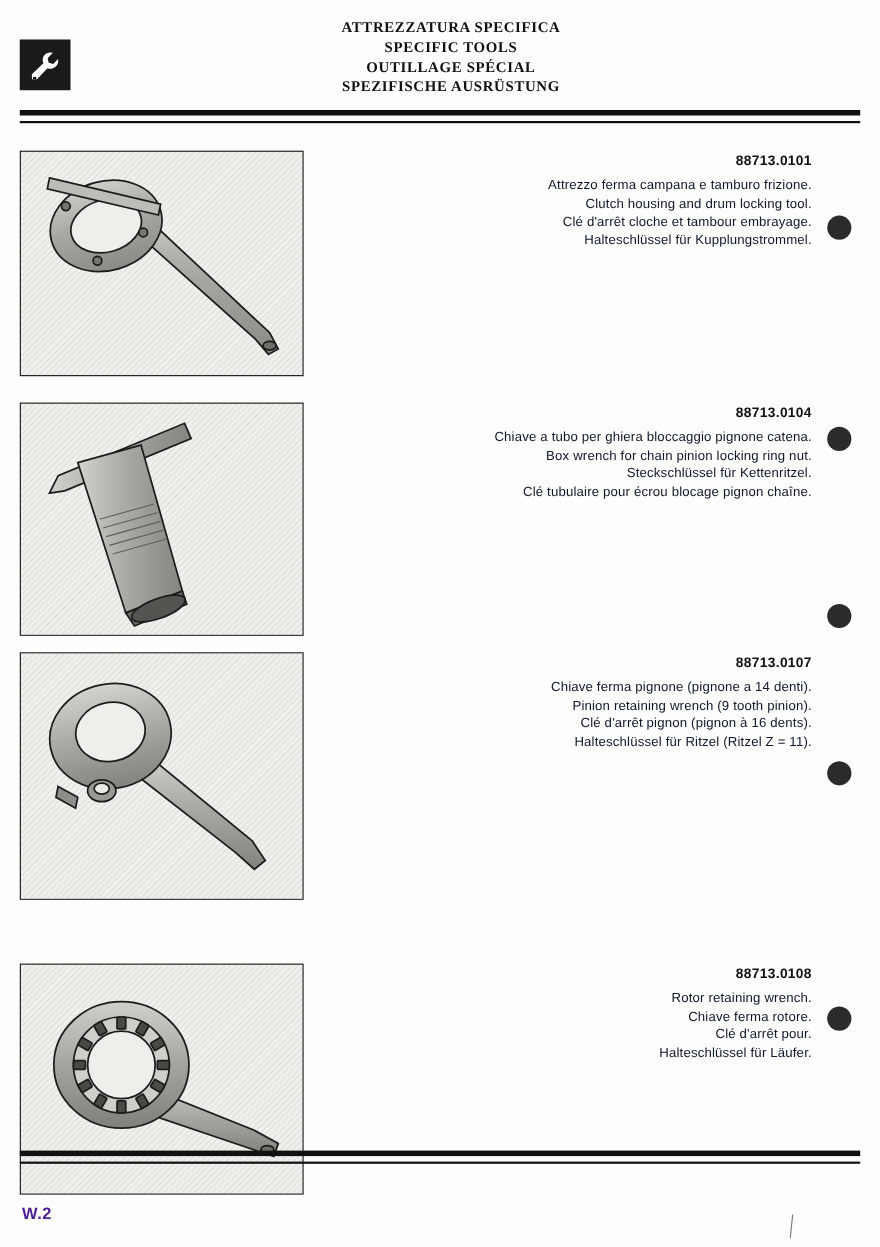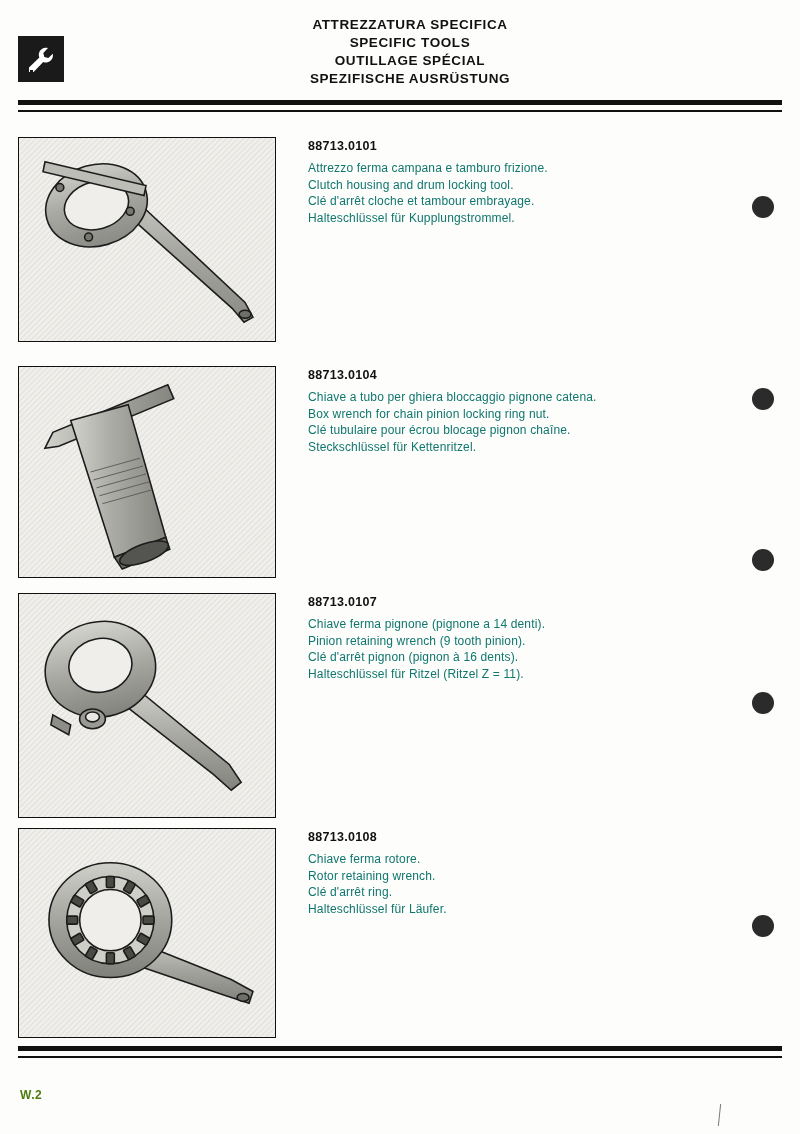--- a/index.html
+++ b/index.html
@@ -19,20 +19,21 @@
     overflow: hidden;
   }
 
   
   .header {
     position: absolute;
     left: 0;
     top: 0;
     width: 800px;
     height: 100px;
+    font-family: Liberation Serif, serif;
   }
   .header-icon {
     position: absolute;
     left: 18px;
     top: 36px;
     width: 46px;
     height: 46px;
     background: #1a1a1a;
     display: flex;
     align-items: center;
@@ -85,53 +86,54 @@
     background: #f3f3f0;
     box-sizing: border-box;
     overflow: hidden;
   }
   .thumb svg { display: block; width: 100%; height: 100%; }
   .entry-text {
     position: absolute;
     left: 290px;
     top: 2px;
     width: 430px;
+    text-align: right;
   }
   .code {
     font-weight: bold;
     font-size: 12.5px;
     letter-spacing: 0.3px;
     margin-bottom: 7px;
     color: #111;
   }
   .desc {
     font-size: 12px;
     line-height: 16.5px;
-    color: #0f766e;
+    color: #0f172a;
     letter-spacing: 0.15px;
   }
 
   
   .hole {
     position: absolute;
     width: 22px;
     height: 22px;
     border-radius: 50%;
     background: #2b2b2b;
   }
 
   
   .footer-code {
     position: absolute;
     left: 20px;
-    bottom: 32px;
-    font-size: 12px;
+    bottom: 22px;
+    font-size: 15px;
     font-weight: bold;
     letter-spacing: 0.5px;
-    color: #4d7c0f;
+    color: #4c1d95;
   }
   .spine-tick {
     position: absolute;
     right: 80px;
     bottom: 8px;
     width: 1px;
     height: 22px;
     background: #777;
     transform: rotate(6deg);
   }
@@ -240,22 +242,22 @@
 
           <path d="M96 192 L148 172 L152 184 L104 204 Z" fill="#6d6d67"></path>
           <ellipse cx="126" cy="188" rx="26" ry="9" fill="#545450" transform="rotate(-20 126 188)"></ellipse>
         </g>
       </svg>
     </div>
     <div class="entry-text">
       <div class="code">88713.0104</div>
       <div class="desc">Chiave a tubo per ghiera bloccaggio pignone catena.</div>
       <div class="desc">Box wrench for chain pinion locking ring nut.</div>
+      <div class="desc">Steckschlüssel für Kettenritzel.</div>
       <div class="desc">Clé tubulaire pour écrou blocage pignon chaîne.</div>
-      <div class="desc">Steckschlüssel für Kettenritzel.</div>
     </div>
   </div>
 
   <div class="entry" style="top:593px; height:225px">
     <div class="thumb" style="height:225px">
       <svg viewBox="0 0 258 225" preserveAspectRatio="xMidYMid meet" aria-hidden="true">
         <defs>
           <pattern id="hatch3" width="4" height="4" patternUnits="userSpaceOnUse" patternTransform="rotate(45)">
             <rect width="4" height="4" fill="#f0efec"></rect>
             <line x1="0" y1="0" x2="0" y2="4" stroke="#d9d8d3" stroke-width="1.4"></line>
@@ -282,21 +284,21 @@
     </div>
     <div class="entry-text">
       <div class="code">88713.0107</div>
       <div class="desc">Chiave ferma pignone (pignone a 14 denti).</div>
       <div class="desc">Pinion retaining wrench (9 tooth pinion).</div>
       <div class="desc">Clé d'arrêt pignon (pignon à 16 dents).</div>
       <div class="desc">Halteschlüssel für Ritzel (Ritzel Z = 11).</div>
     </div>
   </div>
 
-  <div class="entry" style="top:828px; height:210px">
+  <div class="entry" style="top:876px; height:210px">
     <div class="thumb" style="height:210px">
       <svg viewBox="0 0 258 210" preserveAspectRatio="xMidYMid meet" aria-hidden="true">
         <defs>
           <pattern id="hatch4" width="4" height="4" patternUnits="userSpaceOnUse" patternTransform="rotate(45)">
             <rect width="4" height="4" fill="#f0efec"></rect>
             <line x1="0" y1="0" x2="0" y2="4" stroke="#d9d8d3" stroke-width="1.4"></line>
           </pattern>
           <linearGradient id="met4" x1="0" y1="0" x2="0" y2="1">
             <stop offset="0%" stop-color="#d0d0cb"></stop>
             <stop offset="50%" stop-color="#a5a59f"></stop>
@@ -325,23 +327,23 @@
             <rect x="88" y="48" width="8" height="11" rx="1" transform="rotate(240 92 92)"></rect>
             <rect x="88" y="48" width="8" height="11" rx="1" transform="rotate(270 92 92)"></rect>
             <rect x="88" y="48" width="8" height="11" rx="1" transform="rotate(300 92 92)"></rect>
             <rect x="88" y="48" width="8" height="11" rx="1" transform="rotate(330 92 92)"></rect>
           </g>
         </g>
       </svg>
     </div>
     <div class="entry-text">
       <div class="code">88713.0108</div>
+      <div class="desc">Rotor retaining wrench.</div>
       <div class="desc">Chiave ferma rotore.</div>
-      <div class="desc">Rotor retaining wrench.</div>
-      <div class="desc">Clé d'arrêt ring.</div>
+      <div class="desc">Clé d'arrêt pour.</div>
       <div class="desc">Halteschlüssel für Läufer.</div>
     </div>
   </div>
 
   <div class="rule-thick" style="top:1046px"></div>
   <div class="rule-thin" style="top:1056px"></div>
 
   <div class="footer-code">W.2</div>
   <div class="spine-tick"></div>
 

